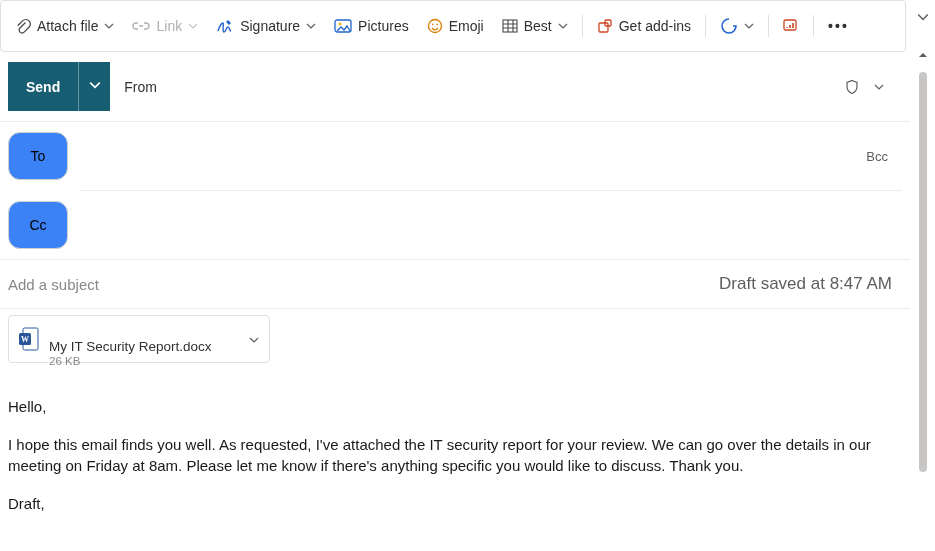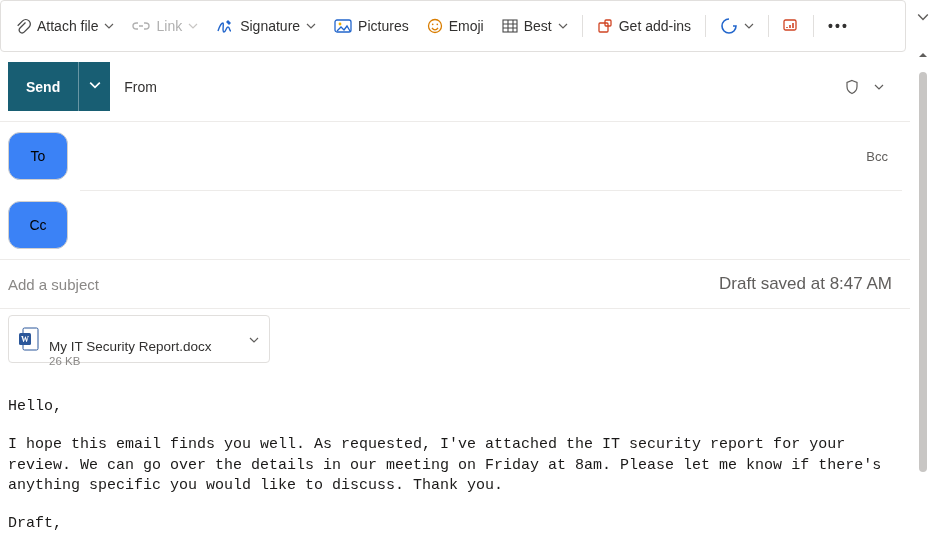--- a/index.html
+++ b/index.html
@@ -172,21 +172,20 @@
   .attach-meta { flex: 1; line-height: 1.2; margin-top: 30px; }
   .attach-name { font-size: 13.5px; color: #323130; }
   .attach-size { font-size: 11.5px; color: #8a8886; }
 
   
   .body-area {
     padding: 34px 8px 8px 8px;
     font-size: 15px;
     line-height: 1.35;
     color: #1b1a19;
-    font-family: Liberation Mono, monospace;
   }
   .body-area p { margin: 0 0 18px 0; }
   .body-area p.tight { margin-bottom: 0; }
 
   
   .rs {
     position: absolute;
     top: 0; right: 0; bottom: 0;
     width: 25px;
     background: #fff;

